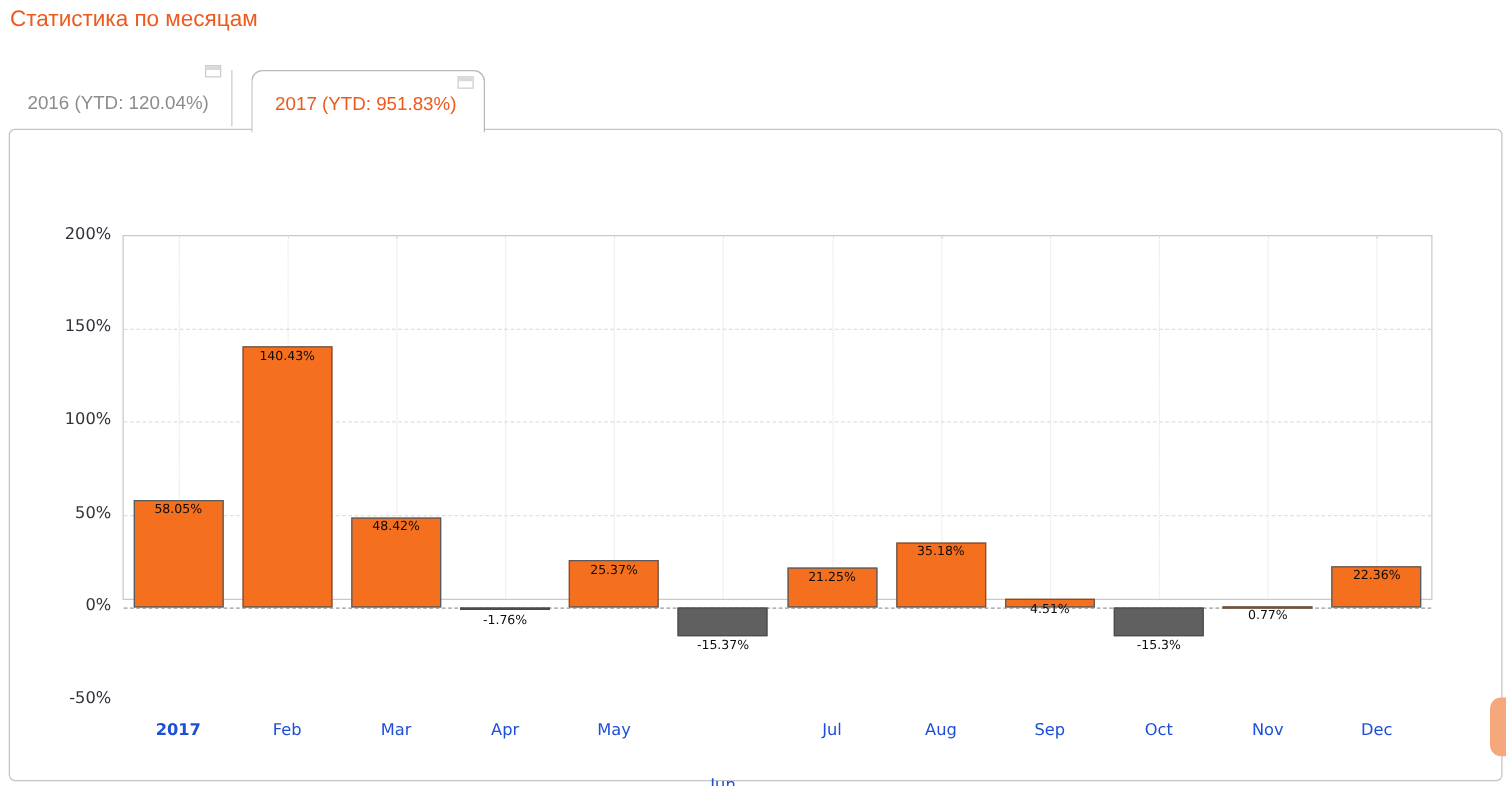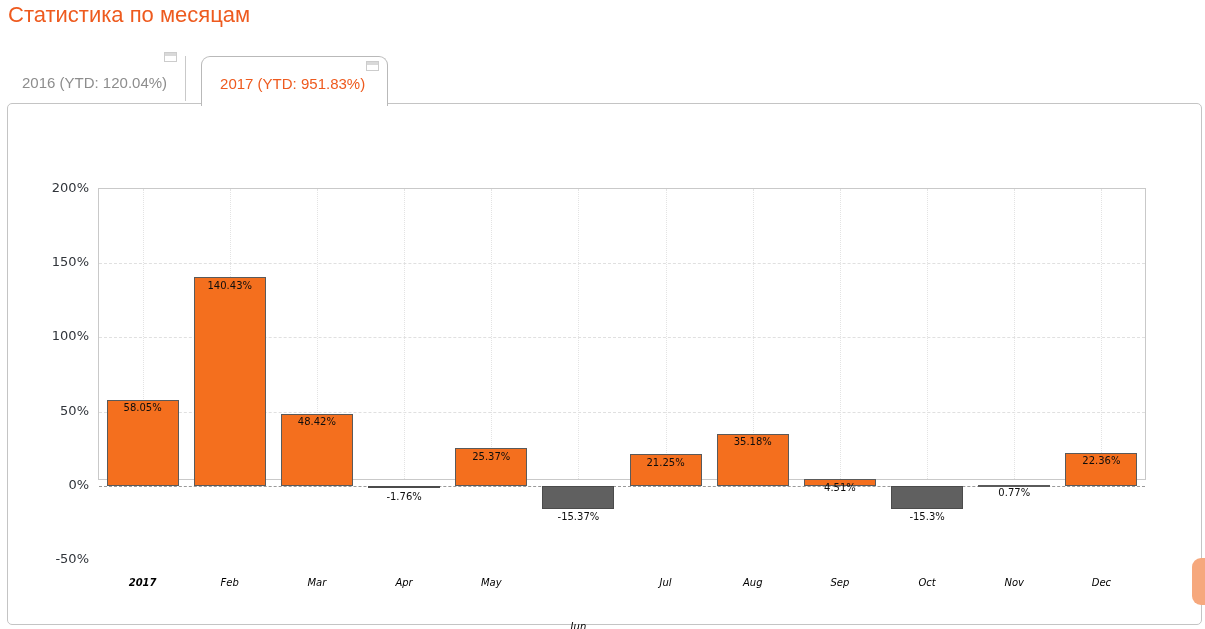--- a/index.html
+++ b/index.html
@@ -1,19 +1,19 @@
 <!DOCTYPE html>
 <html><head>
 <meta charset="utf-8">
 <style>
   * { margin:0; padding:0; box-sizing:border-box; }
   html,body { width:1205px; height:629px; background:#fff; overflow:hidden;
               font-family:"Liberation Sans", sans-serif; }
 
-  .page-title { position:absolute; left:8px; top:0px; font-size:22px; line-height:30px;
+  .page-title { position:absolute; left:8px; top:0px; font-size:18px; line-height:30px;
                 color:#ee5a1e; font-weight:400; }
 
   
   .tabs { position:absolute; left:8px; top:48px; height:57px; display:flex;
           align-items:flex-start; z-index:3;gap:15px; }
   .tab { position:relative; font-size:15px; white-space:nowrap; cursor:pointer; }
   .tab.inactive { margin-top:8px; height:45px; padding:18px 18px 0 14px;
                   color:#8d8d8d; border-right:1px solid #c9c9c9; }
   .tab.active { margin-top:8px; height:50px; padding:18px 22px 0 18px;
                 color:#ee5a1e; background:#fff; border:1px solid #b9b9b9;
@@ -40,21 +40,21 @@
   .grid-v { position:absolute; top:0; bottom:0; width:0;
             border-left:1px dotted #e3e3e3; z-index:1; }
   .bar { position:absolute; border:1px solid #5a5a5a; z-index:3; cursor:pointer; }
   .bar.pos { background:#f46f1e; }
   .bar.neg { background:#606060; border-color:#4b4b4b; }
   .bar-label { position:absolute; width:92px; text-align:center; font-size:10px;
                color:#0d0d0d; z-index:4; pointer-events:none; }
   .ytick { position:absolute; left:-68px; width:58px; text-align:right;
            font-size:13px; color:#30343a; margin-top:-1px; }
   .xtick { position:absolute; top:388px; width:92px; text-align:center;
-           font-size:10px; color:#000000;font-style:italic; }
+           font-size:13px; color:#1d4ed8; }
   .xtick.first { font-weight:bold; }
 
   
   .scroll-pill { position:absolute; right:0; top:558px; width:13px; height:47px;
                  background:#f6a87d; border-radius:9px 0 0 9px; z-index:5; cursor:pointer; }
 </style>
 </head>
 <body>
 
 <h1 class="page-title">Статистика по месяцам</h1>

